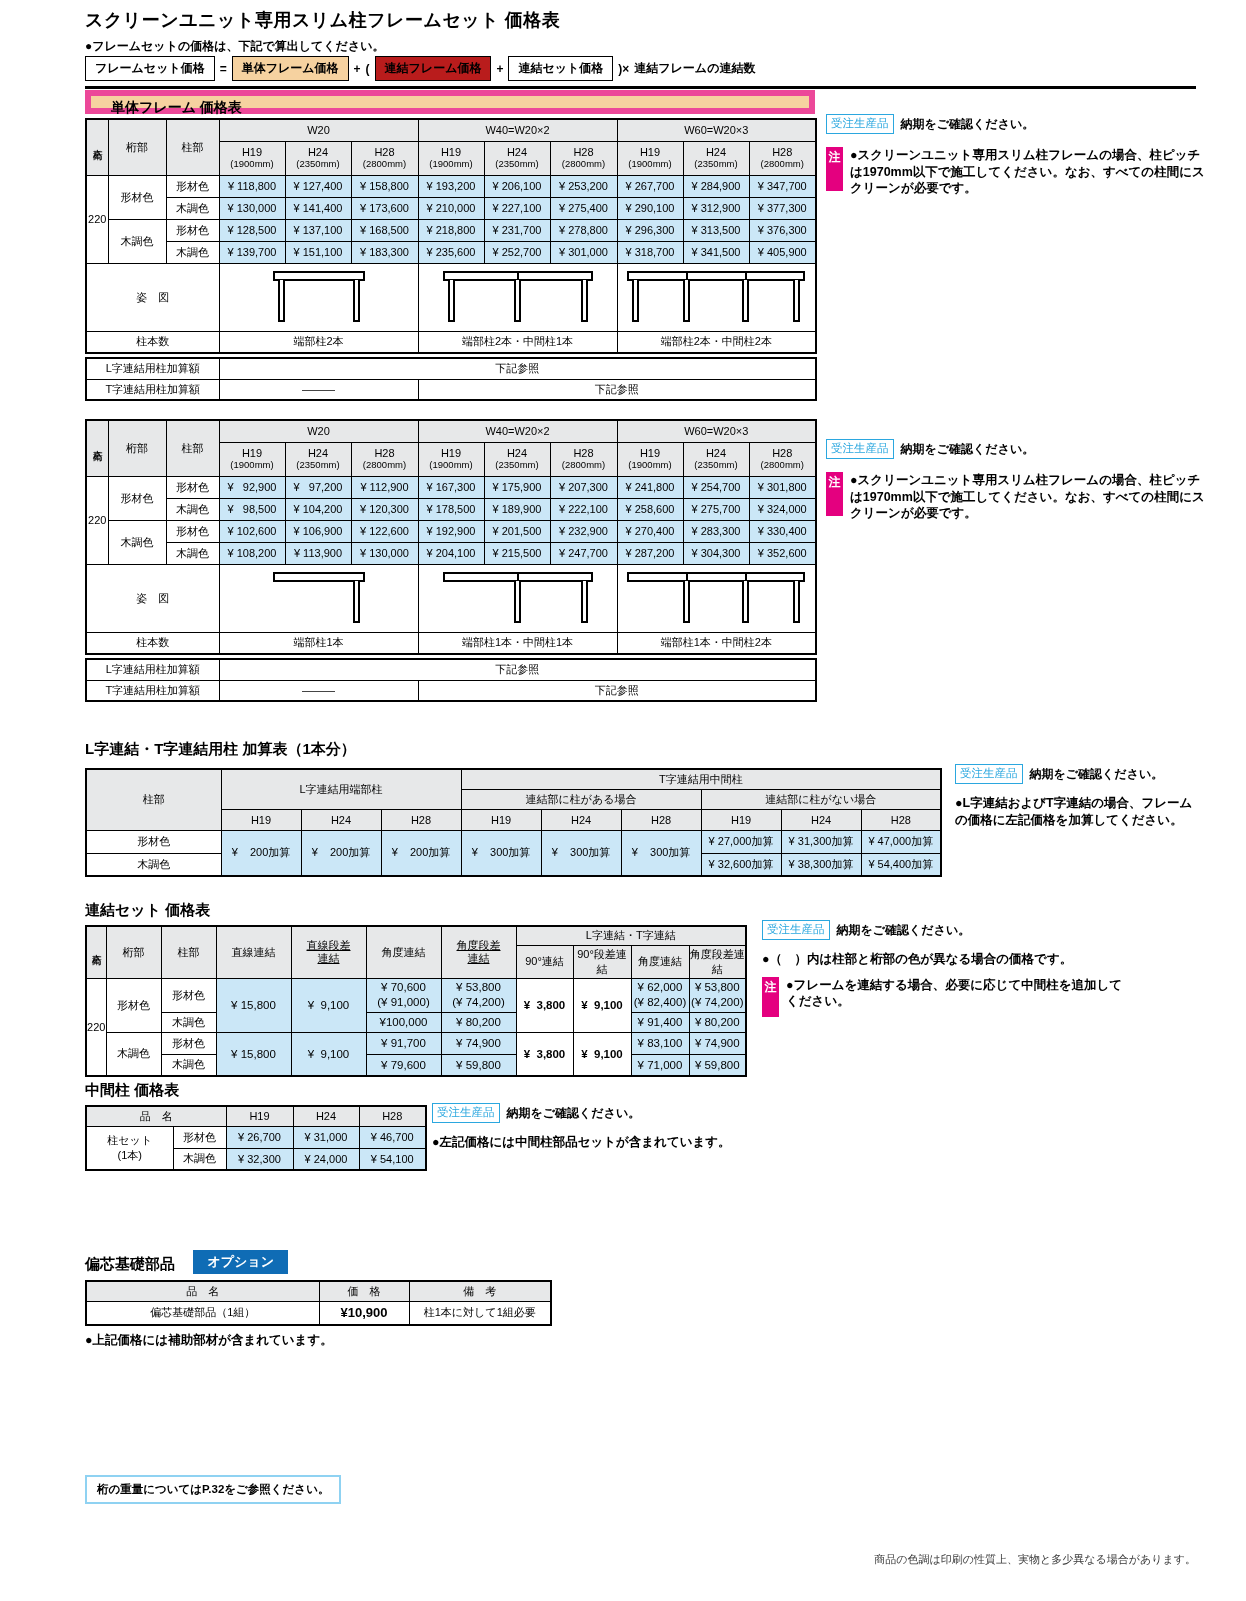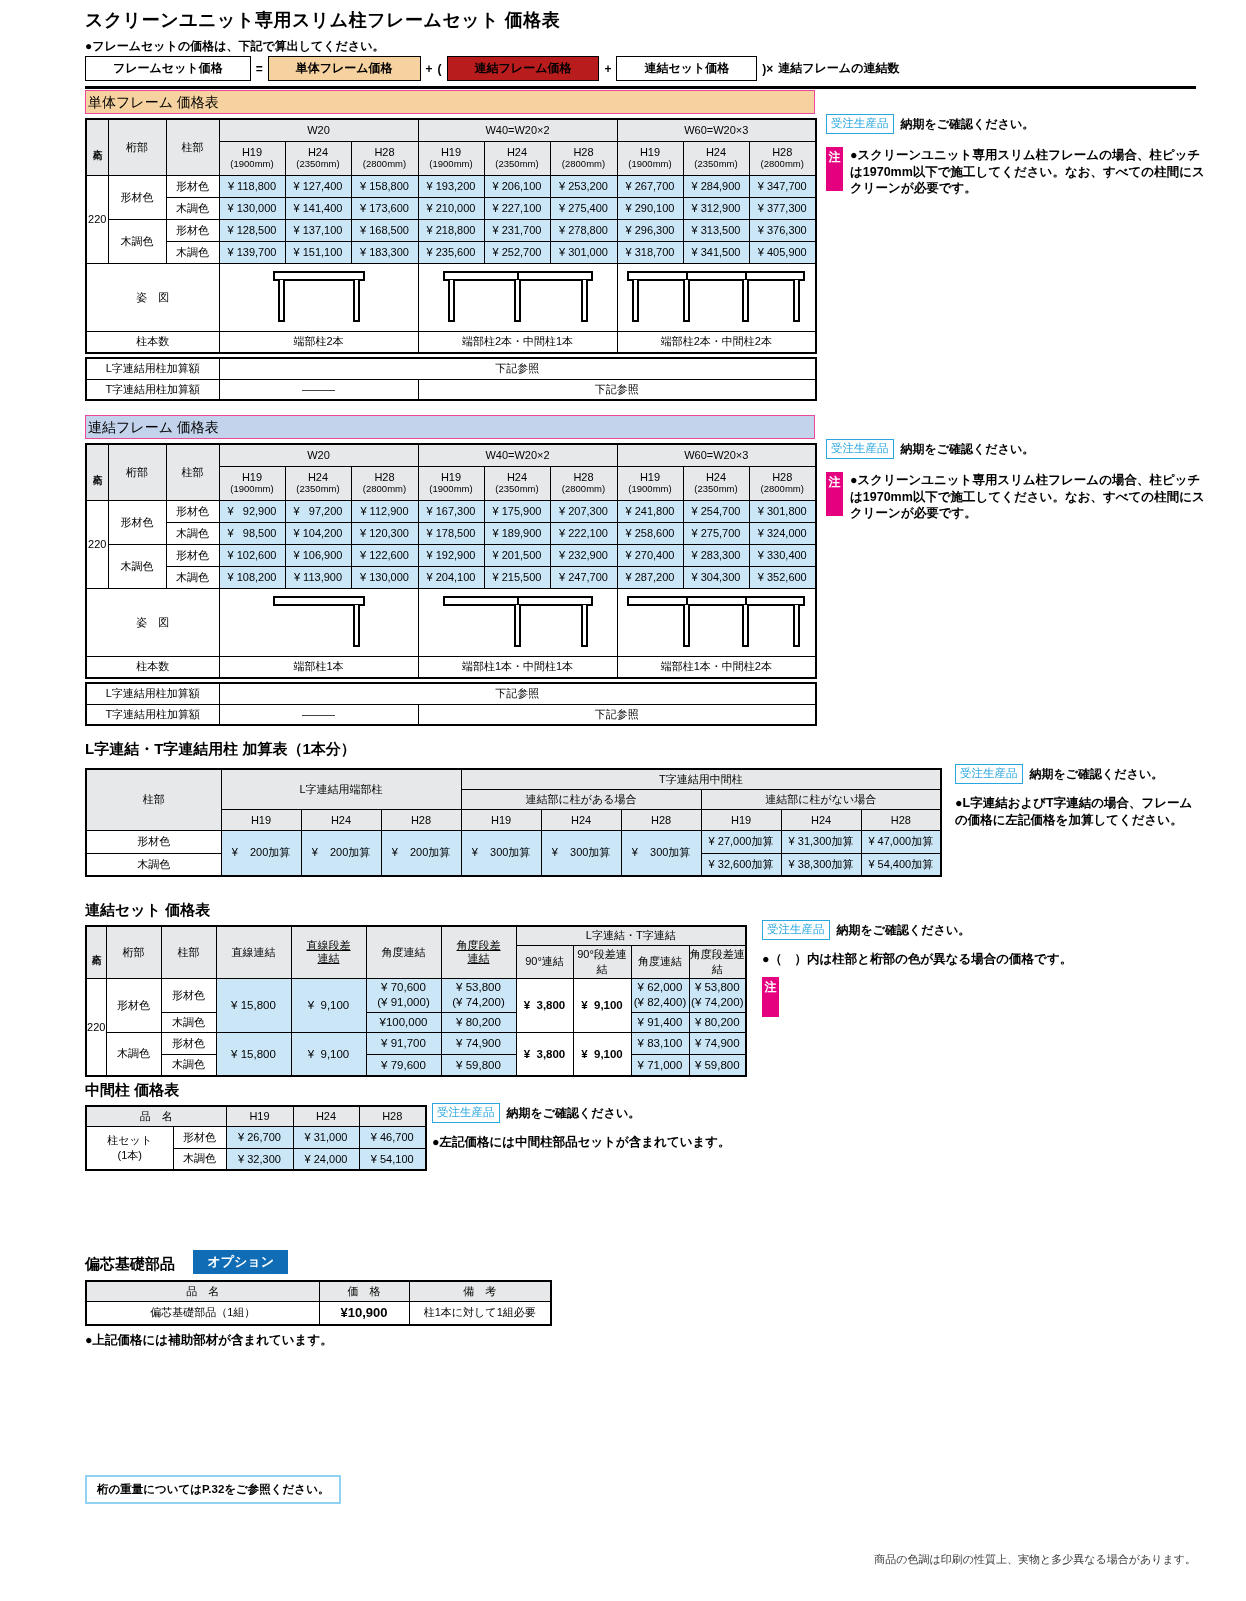--- a/index.html
+++ b/index.html
@@ -7,29 +7,29 @@
   body {
     width:1246px; height:1601px; position:relative;
     font-family:"Liberation Sans","DejaVu Sans",sans-serif; color:#000;
   }
   .abs { position:absolute; }
 
   .page-title { font-size:18px; font-weight:bold; letter-spacing:.5px; }
   .intro { font-size:12px; font-weight:bold; }
 
   .formula { display:flex; align-items:center; gap:5px; font-size:12px; font-weight:bold; }
-  .fbox { border:1px solid #000; padding:3px 27px; background:#fff; white-space:nowrap; }
+  .fbox { border:1px solid #000; padding:3px 9px; background:#fff; white-space:nowrap; }
   .fbox.peach { background:#f6d2a0; }
   .fbox.blue  { background:#b91c1c; }
   .fop { white-space:nowrap; }
 
   .toprule { width:1111px; height:3px; background:#000; }
 
-  .secbar { width:730px; height:24px; border:1px solid #ec4899; font-size:14px; font-weight:normal;
-            padding:3px 2px; }
+  .secbar { width:730px; height:24px; border:6px solid #ec4899; font-size:14px; font-weight:bold;
+            padding:3px 20px; }
   .secbar.peach { background:#f6d2a0; }
   .secbar.blue  { background:#c3d3eb; }
   .sec-title { font-size:15px; font-weight:bold; }
 
   table.pt { border-collapse:collapse; table-layout:fixed; border:2px solid #000; background:#fff; }
   .pt th, .pt td { border:1px solid #000; text-align:center; vertical-align:middle;
                    font-size:11px; font-weight:normal; padding:1px 0; overflow:hidden; }
   .hd th, th.hd, td.hd { background:#e7e8e9; }
   .pr { background:#cbe7f7; font-weight:bold; font-size:12px; white-space:pre; }
   .t4 .pr { font-size:11.5px; }
@@ -277,21 +277,20 @@
     <span class="ordbadge">受注生産品</span>
     <span class="ordtext">納期をご確認ください。</span>
   </div>
   <div class="chunote" style="margin-top:13px">
     <span class="chubadge">注</span>
     <div class="ntext" style="width:358px">●スクリーンユニット専用スリム柱フレームの場合、柱ピッチは1970mm以下で施工してください。なお、すべての柱間にスクリーンが必要です。</div>
   </div>
 </div>
 
 <div class="abs" style="left:85px;top:415px">
-  <div class="secbar blue">連結フレーム 価格表</div>
 
   <table class="pt" style="width:730px;margin-top:4px">
     <colgroup>
       <col style="width:22px">
         <col style="width:58px">
         <col style="width:53px">
       <col style="width:66px">
         <col style="width:66px">
         <col style="width:67px">
       <col style="width:66px">
@@ -617,20 +616,21 @@
   </table>
 
 <div class="abs" style="left:762px;top:920px">
   <div class="ordline">
     <span class="ordbadge">受注生産品</span>
     <span class="ordtext">納期をご確認ください。</span>
   </div>
   <div class="plainnote" style="margin-top:11px;width:400px">●（　）内は柱部と桁部の色が異なる場合の価格です。</div>
   <div class="chunote" style="margin-top:9px">
     <span class="chubadge short">注</span>
+    <div class="ntext" style="width:340px">●フレームを連結する場合、必要に応じて中間柱を追加してください。</div>
   </div>
 </div>
 
 <div class="abs sec-title" style="left:85px;top:1081px">中間柱 価格表</div>
 
 <table class="abs pt" style="left:85px;top:1105px;width:340px">
   <colgroup>
     <col style="width:87px">
       <col style="width:53px">
     <col style="width:67px">

